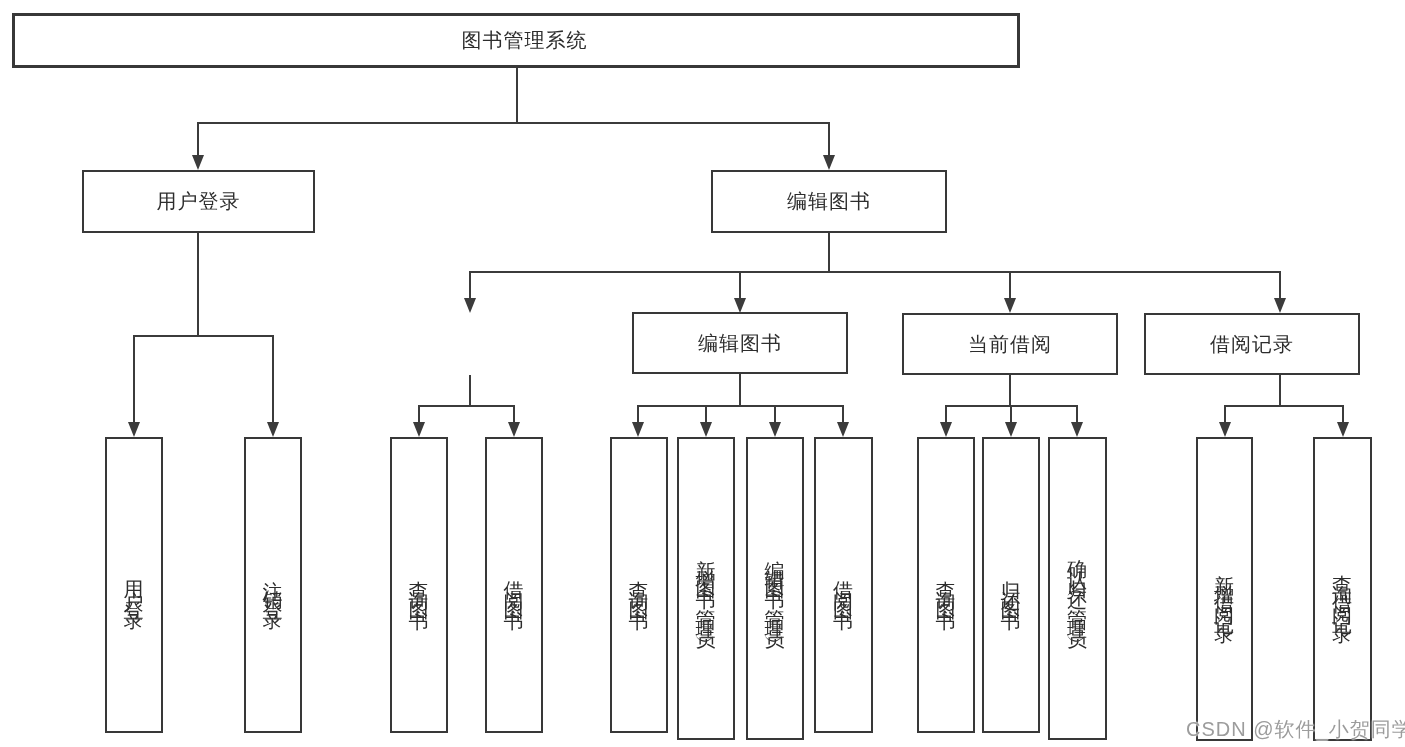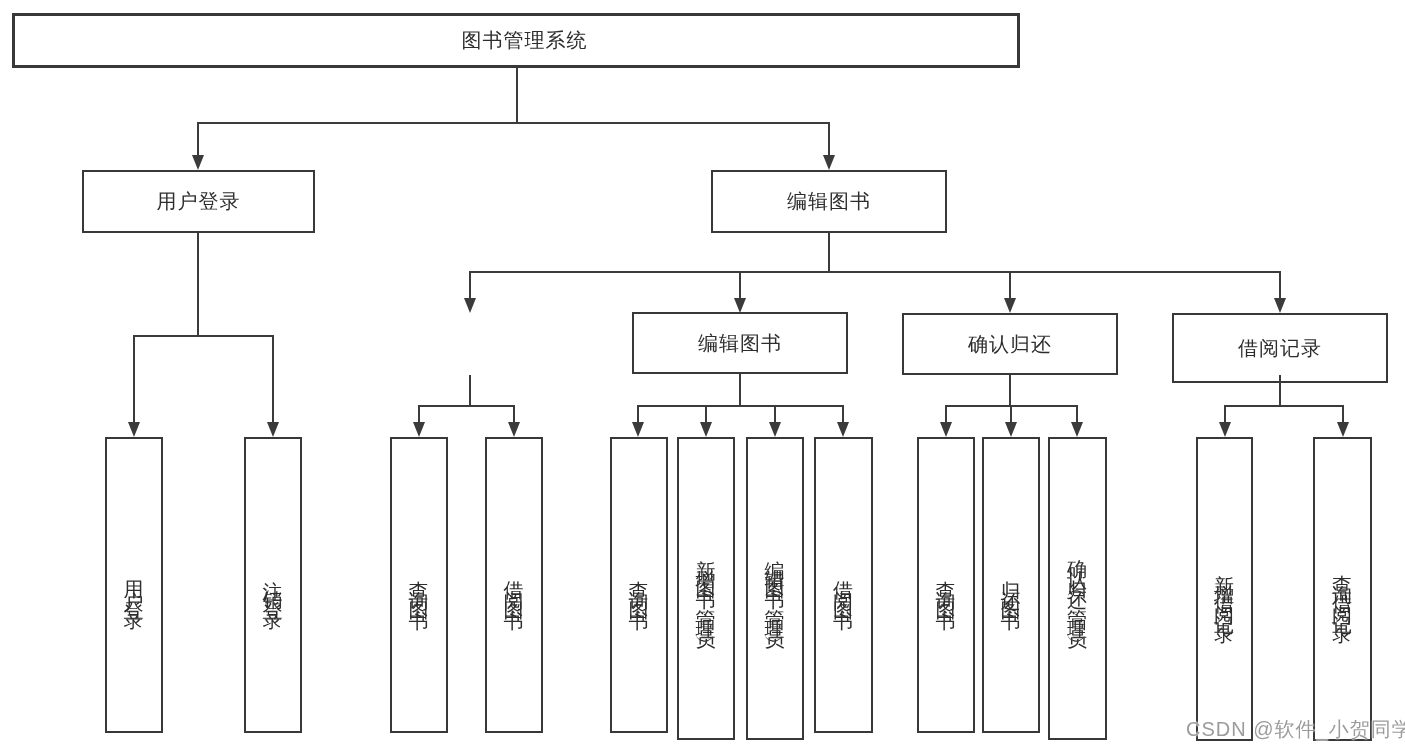--- a/index.html
+++ b/index.html
@@ -70,24 +70,24 @@
   <div class="box" style="left:711px;top:170px;width:236px;height:63px;">
     <span>编辑图书</span>
   </div>
 
 
   <div class="box" style="left:632px;top:312px;width:216px;height:62px;">
     <span>编辑图书</span>
   </div>
 
   <div class="box" style="left:902px;top:313px;width:216px;height:62px;">
-    <span>确认归还</span>
-  </div>
-
-  <div class="box" style="left:1172px;top:313px;width:216px;height:70px;">
+    <span>当前借阅</span>
+  </div>
+
+  <div class="box" style="left:1144px;top:313px;width:216px;height:62px;">
     <span>借阅记录</span>
   </div>
 
   <div class="box vbox" style="left:105px;top:437px;width:58px;height:296px;">
     <span>用户登录</span>
   </div>
 
   <div class="box vbox" style="left:244px;top:437px;width:58px;height:296px;">
     <span>注销登录</span>
   </div>

